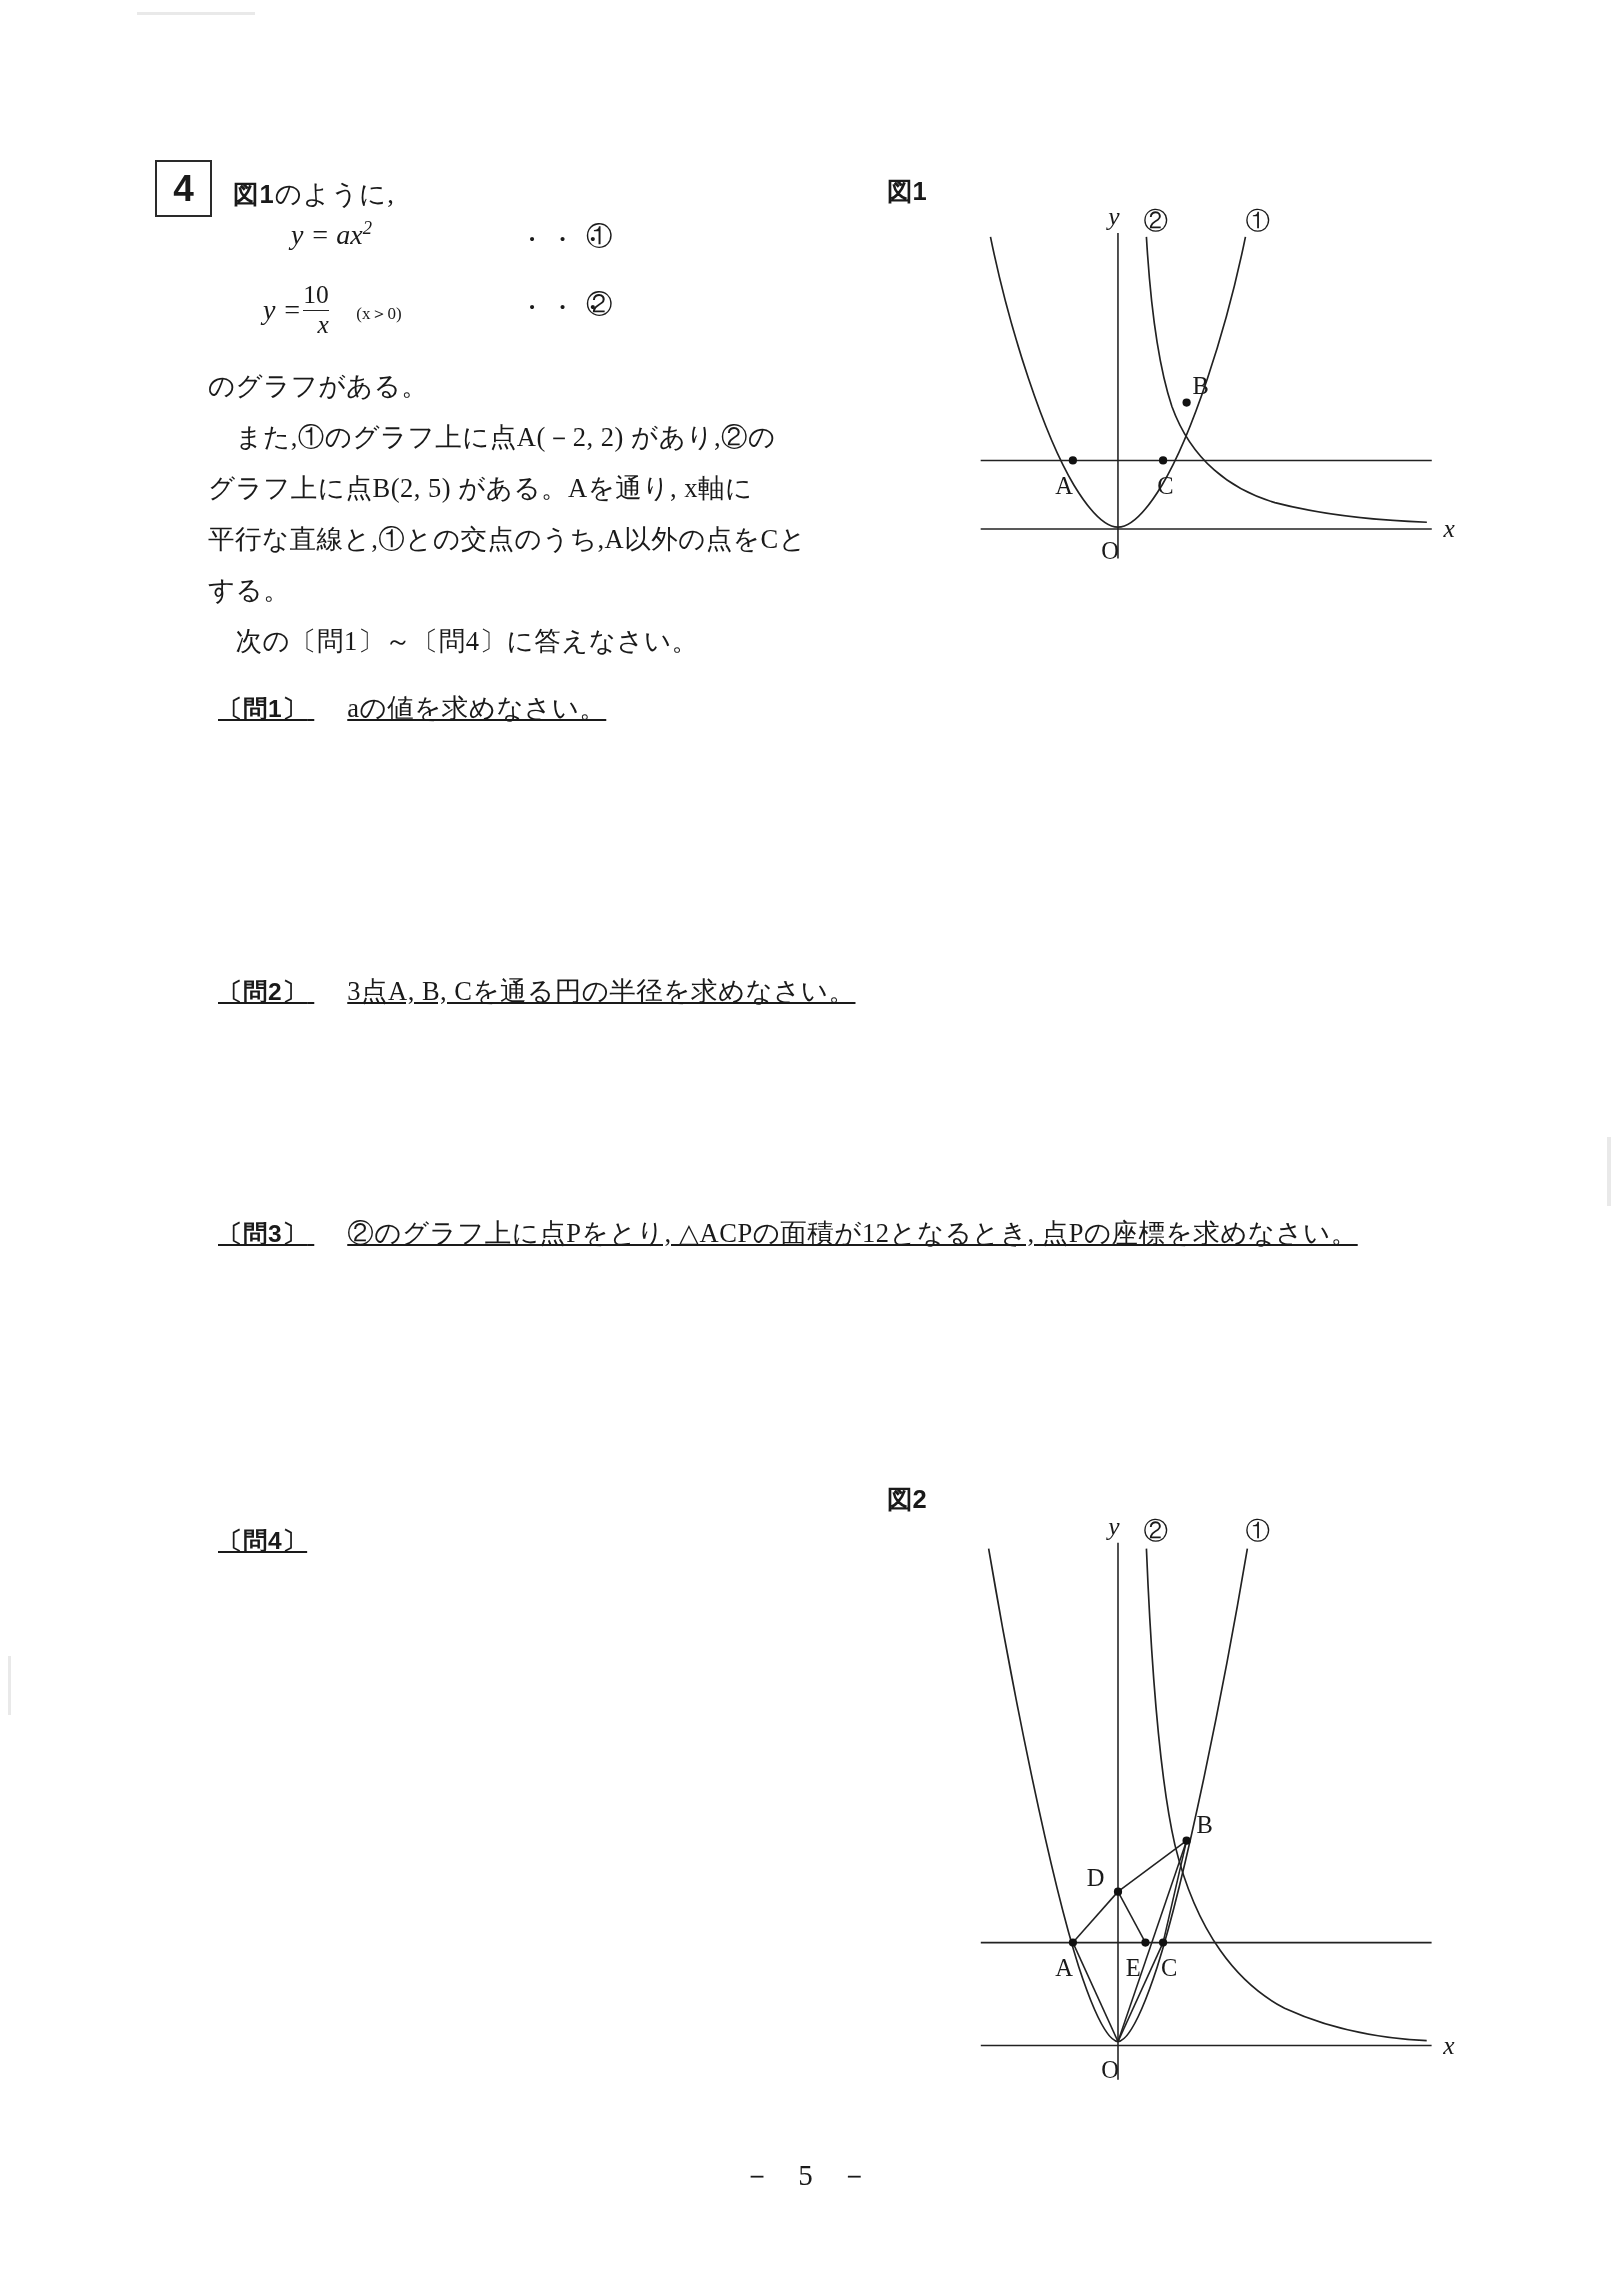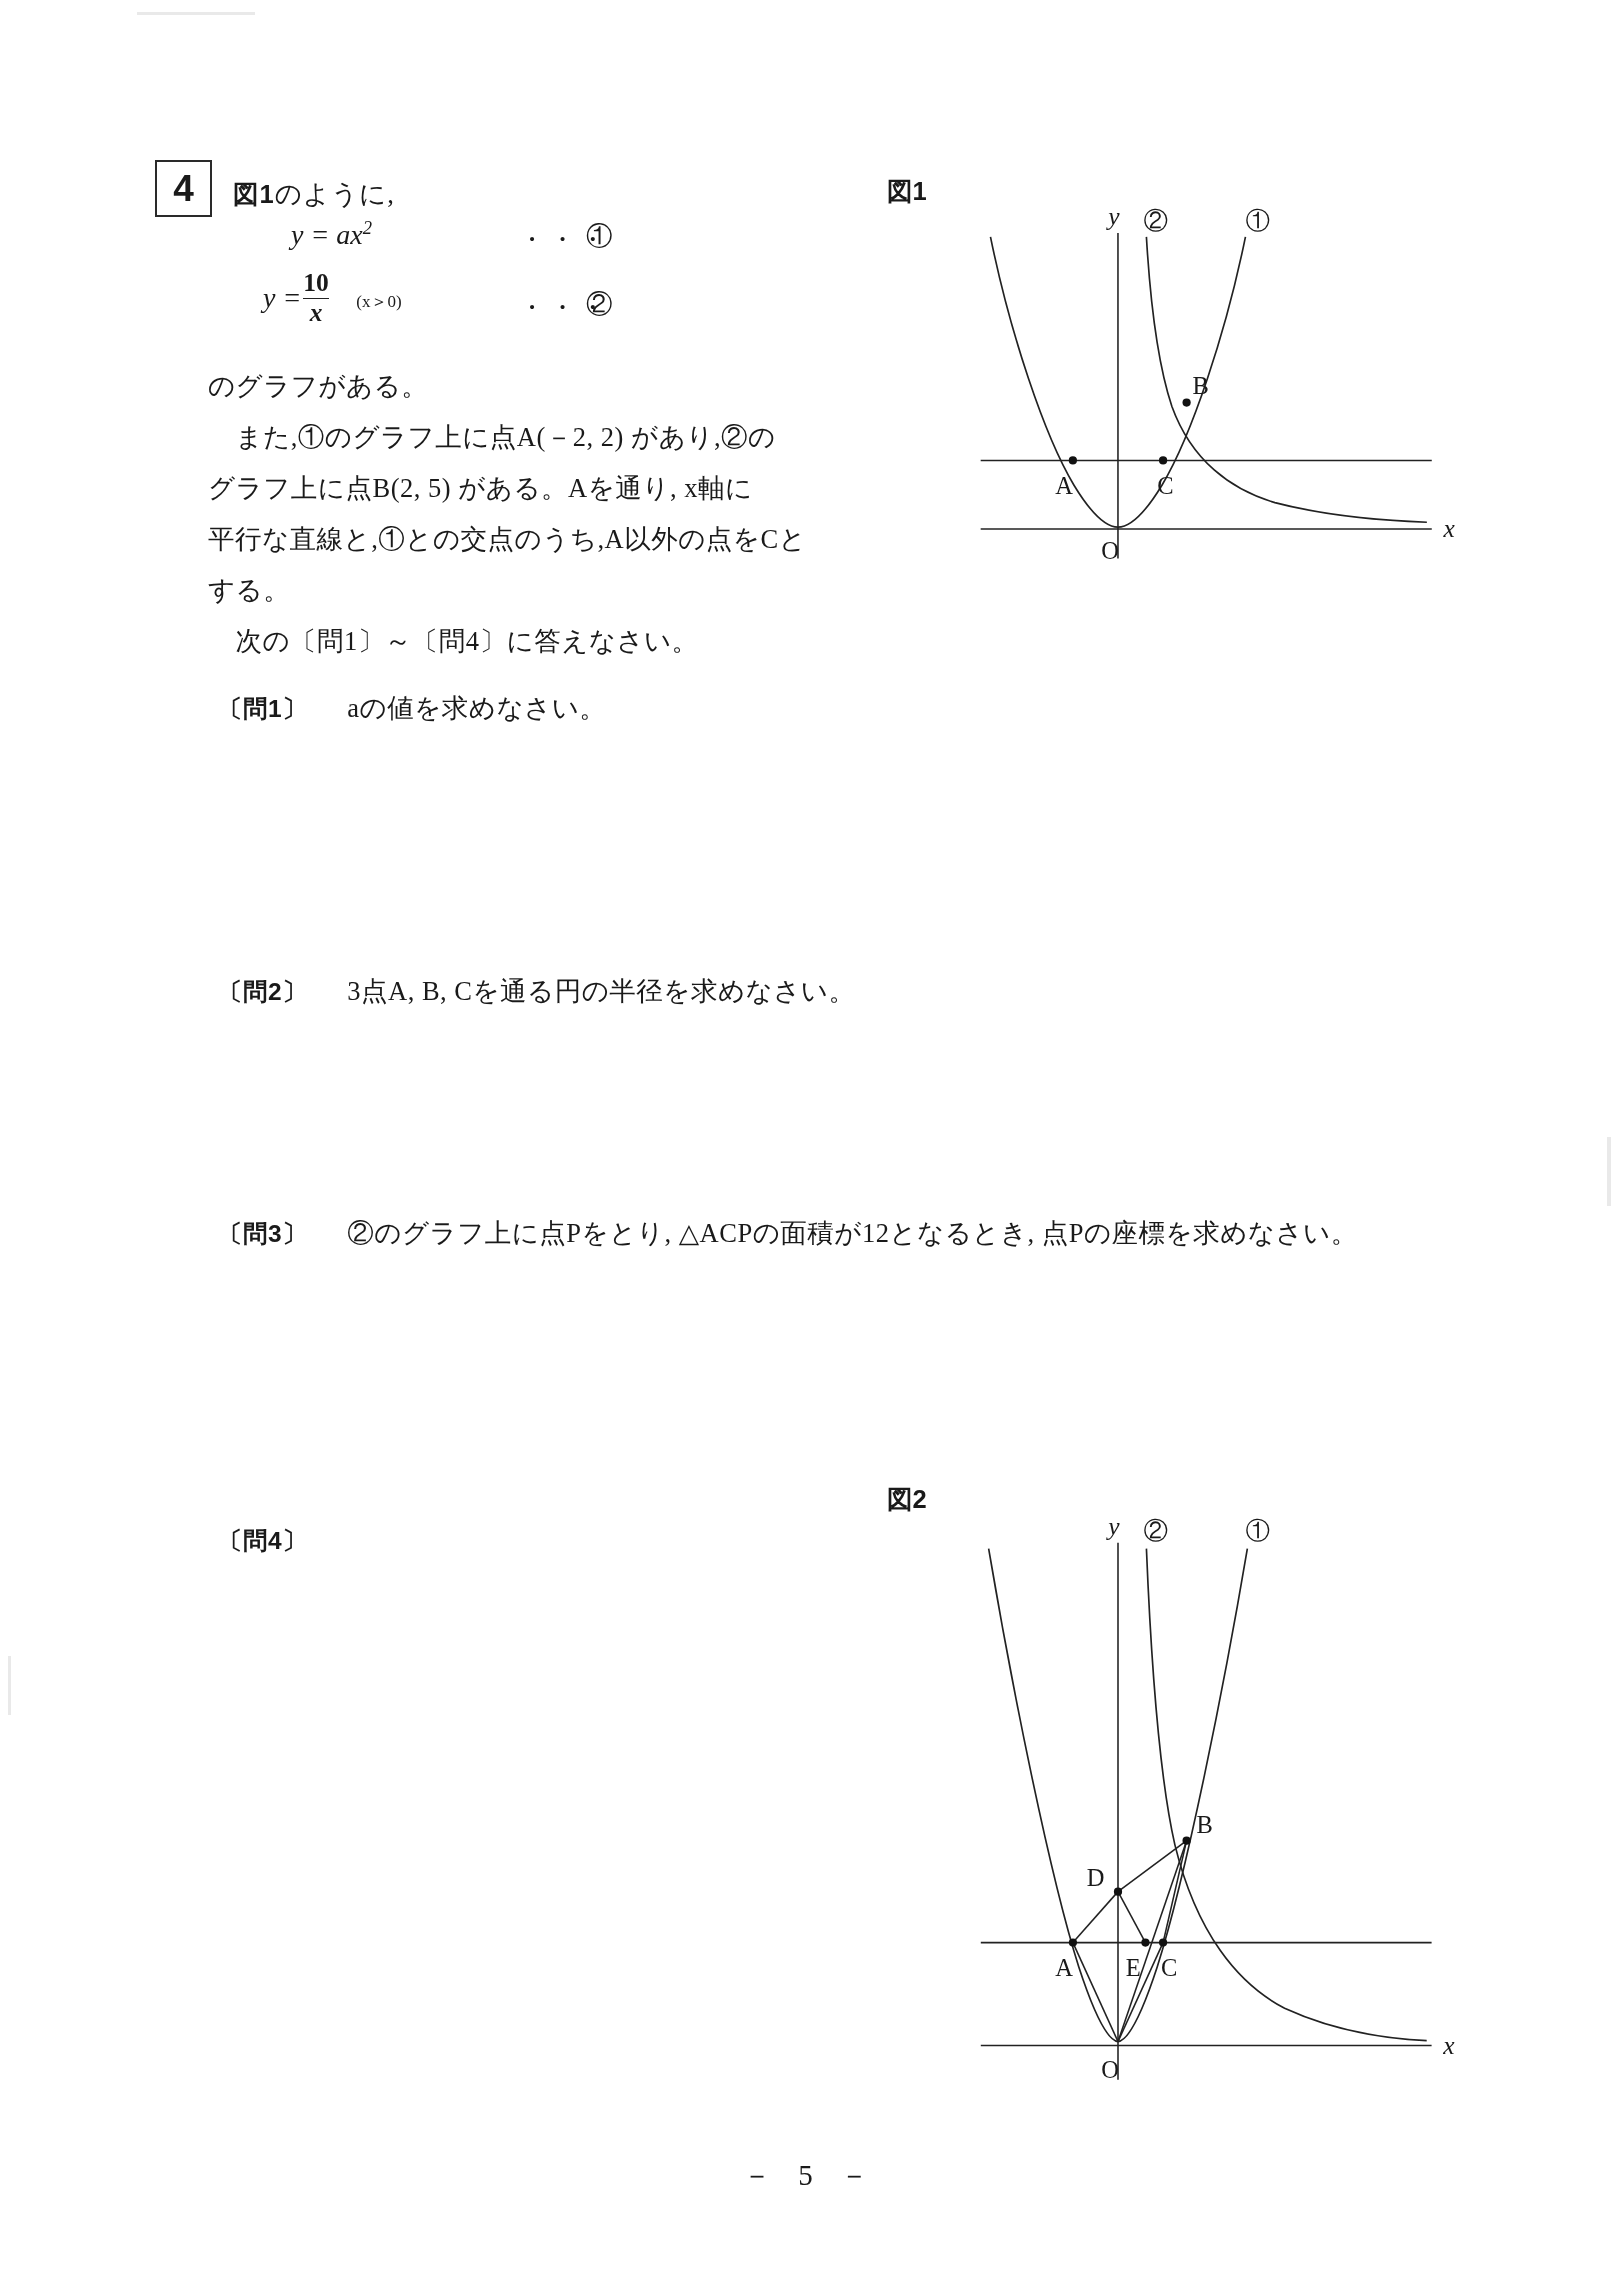--- a/index.html
+++ b/index.html
@@ -29,21 +29,21 @@
   .lead-head{
     position:absolute; left:233px; top:176px;
     font-size:26.5px; letter-spacing:1px;text-align:right;
   }
   .bold-fig{font-family:"Liberation Sans","DejaVu Sans",sans-serif;font-weight:bold;font-size:25.5px;}
 
   .eq{position:absolute; font-size:28px; font-style:italic;}
   .eq1{left:263px; top:217px;margin-left:28px;}
   .eq2{left:263px; top:272px;}
   .sup{font-size:18.6px; vertical-align:super; font-style:italic;}
-  .frac{display:inline-block; vertical-align:middle; text-align:center; position:relative; top:-2px; margin:0 2px;font-weight:bold;}
+  .frac{display:inline-block; vertical-align:middle; text-align:right; position:relative; top:-2px; margin:12px 2px;}
   .frac .num{display:block; font-style:normal; font-size:25.5px; line-height:1.05;}
   .frac .bar{display:block; border-top:1.6px solid #222; margin:1px 0;}
   .frac .den{display:block; font-style:italic; font-size:25.5px; line-height:1.05;}
   .cond{font-style:normal; font-size:17px; margin-left:25.5px;}
 
   .dots{position:absolute; font-size:25.5px; letter-spacing:4.9px; font-style:normal;}
   .dots1{left:519px; top:222px;}
   .dots2{left:519px; top:290px;}
   .circnum{position:absolute; font-size:26.5px; font-style:normal;}
   .cn1{left:586px; top:218px;}
@@ -51,21 +51,21 @@
 
   .para{
     position:absolute; left:208px;
     font-size:26.5px; line-height:51px; letter-spacing:0.5px;
     white-space:nowrap;
   }
   .p-line{display:block;}
   .indent{padding-left:27.4px;}
 
   
-  .qrow{position:absolute; font-size:26.5px; white-space:nowrap; letter-spacing:0.5px;}
+  .qrow{position:absolute; font-size:26.5px; white-space:nowrap; letter-spacing:0.5px;text-decoration:underline;}
   .qtag{font-family:"Liberation Sans","DejaVu Sans",sans-serif; font-weight:bold; font-size:24.5px;}
   .qbody{margin-left:33px;}
   .q4body{
     position:absolute; font-size:26.5px; line-height:51px;
     white-space:nowrap; letter-spacing:0.5px;
   }
 
   
   .fig-label{
     position:absolute;

